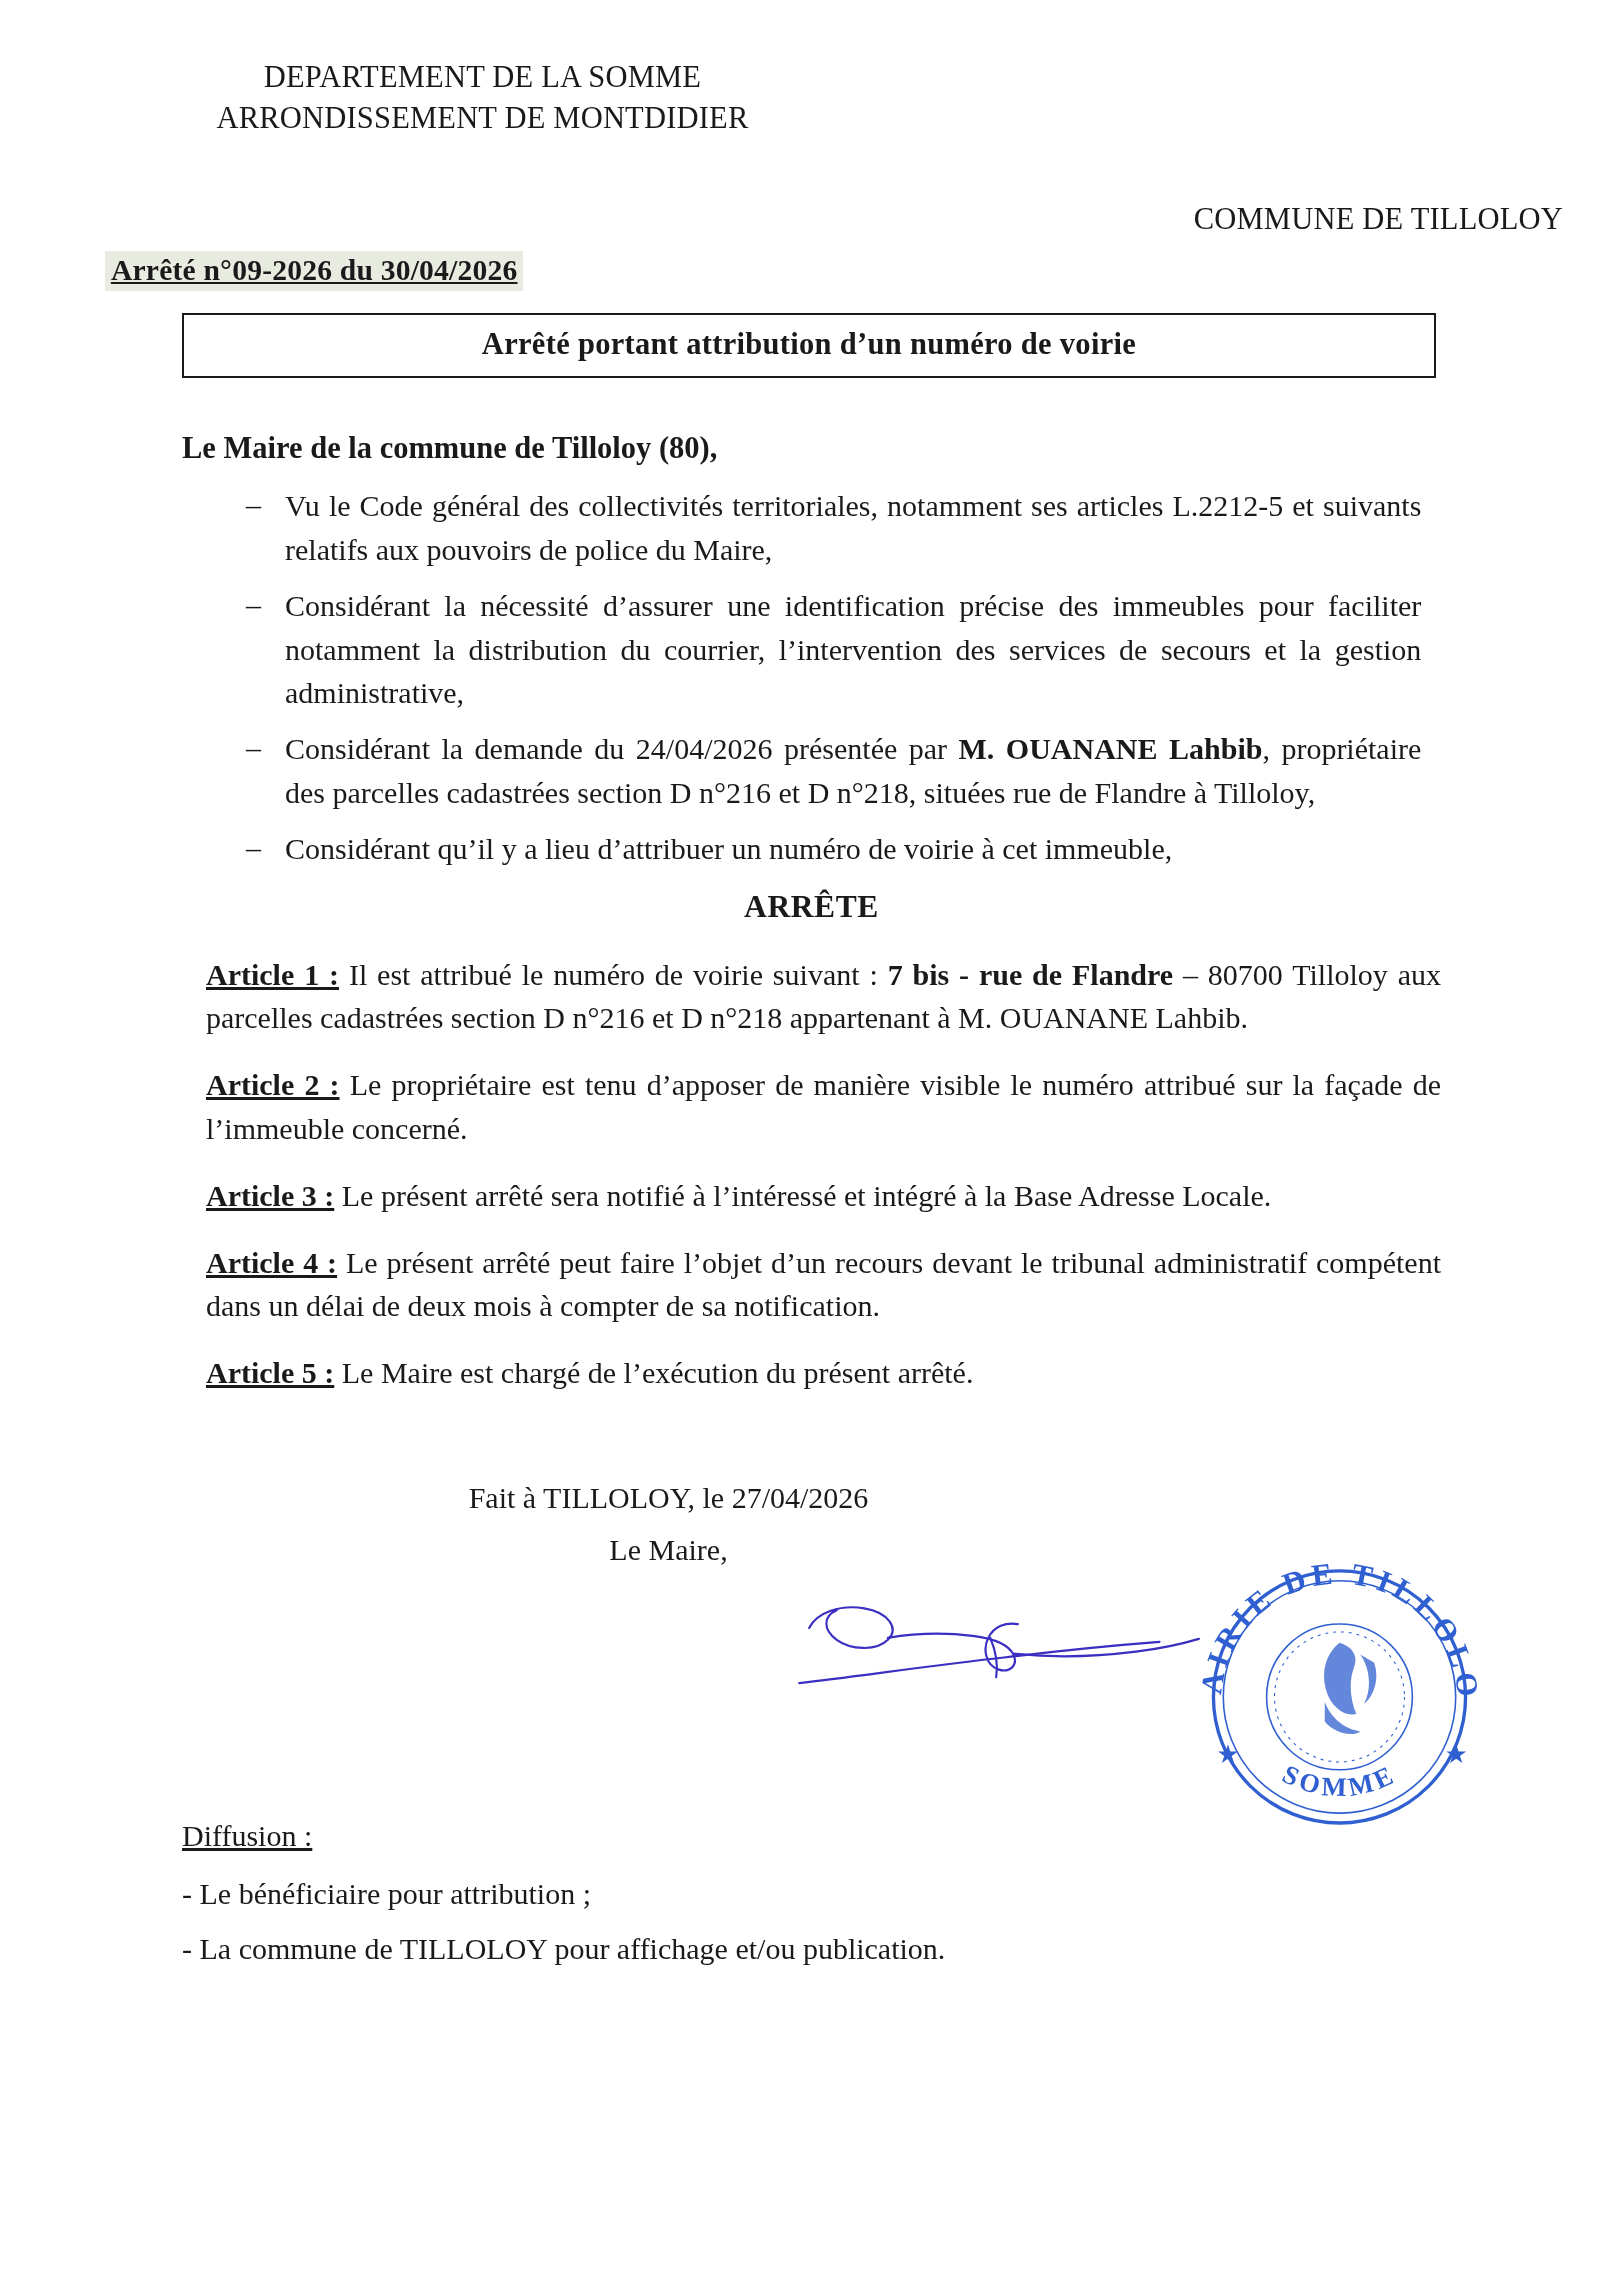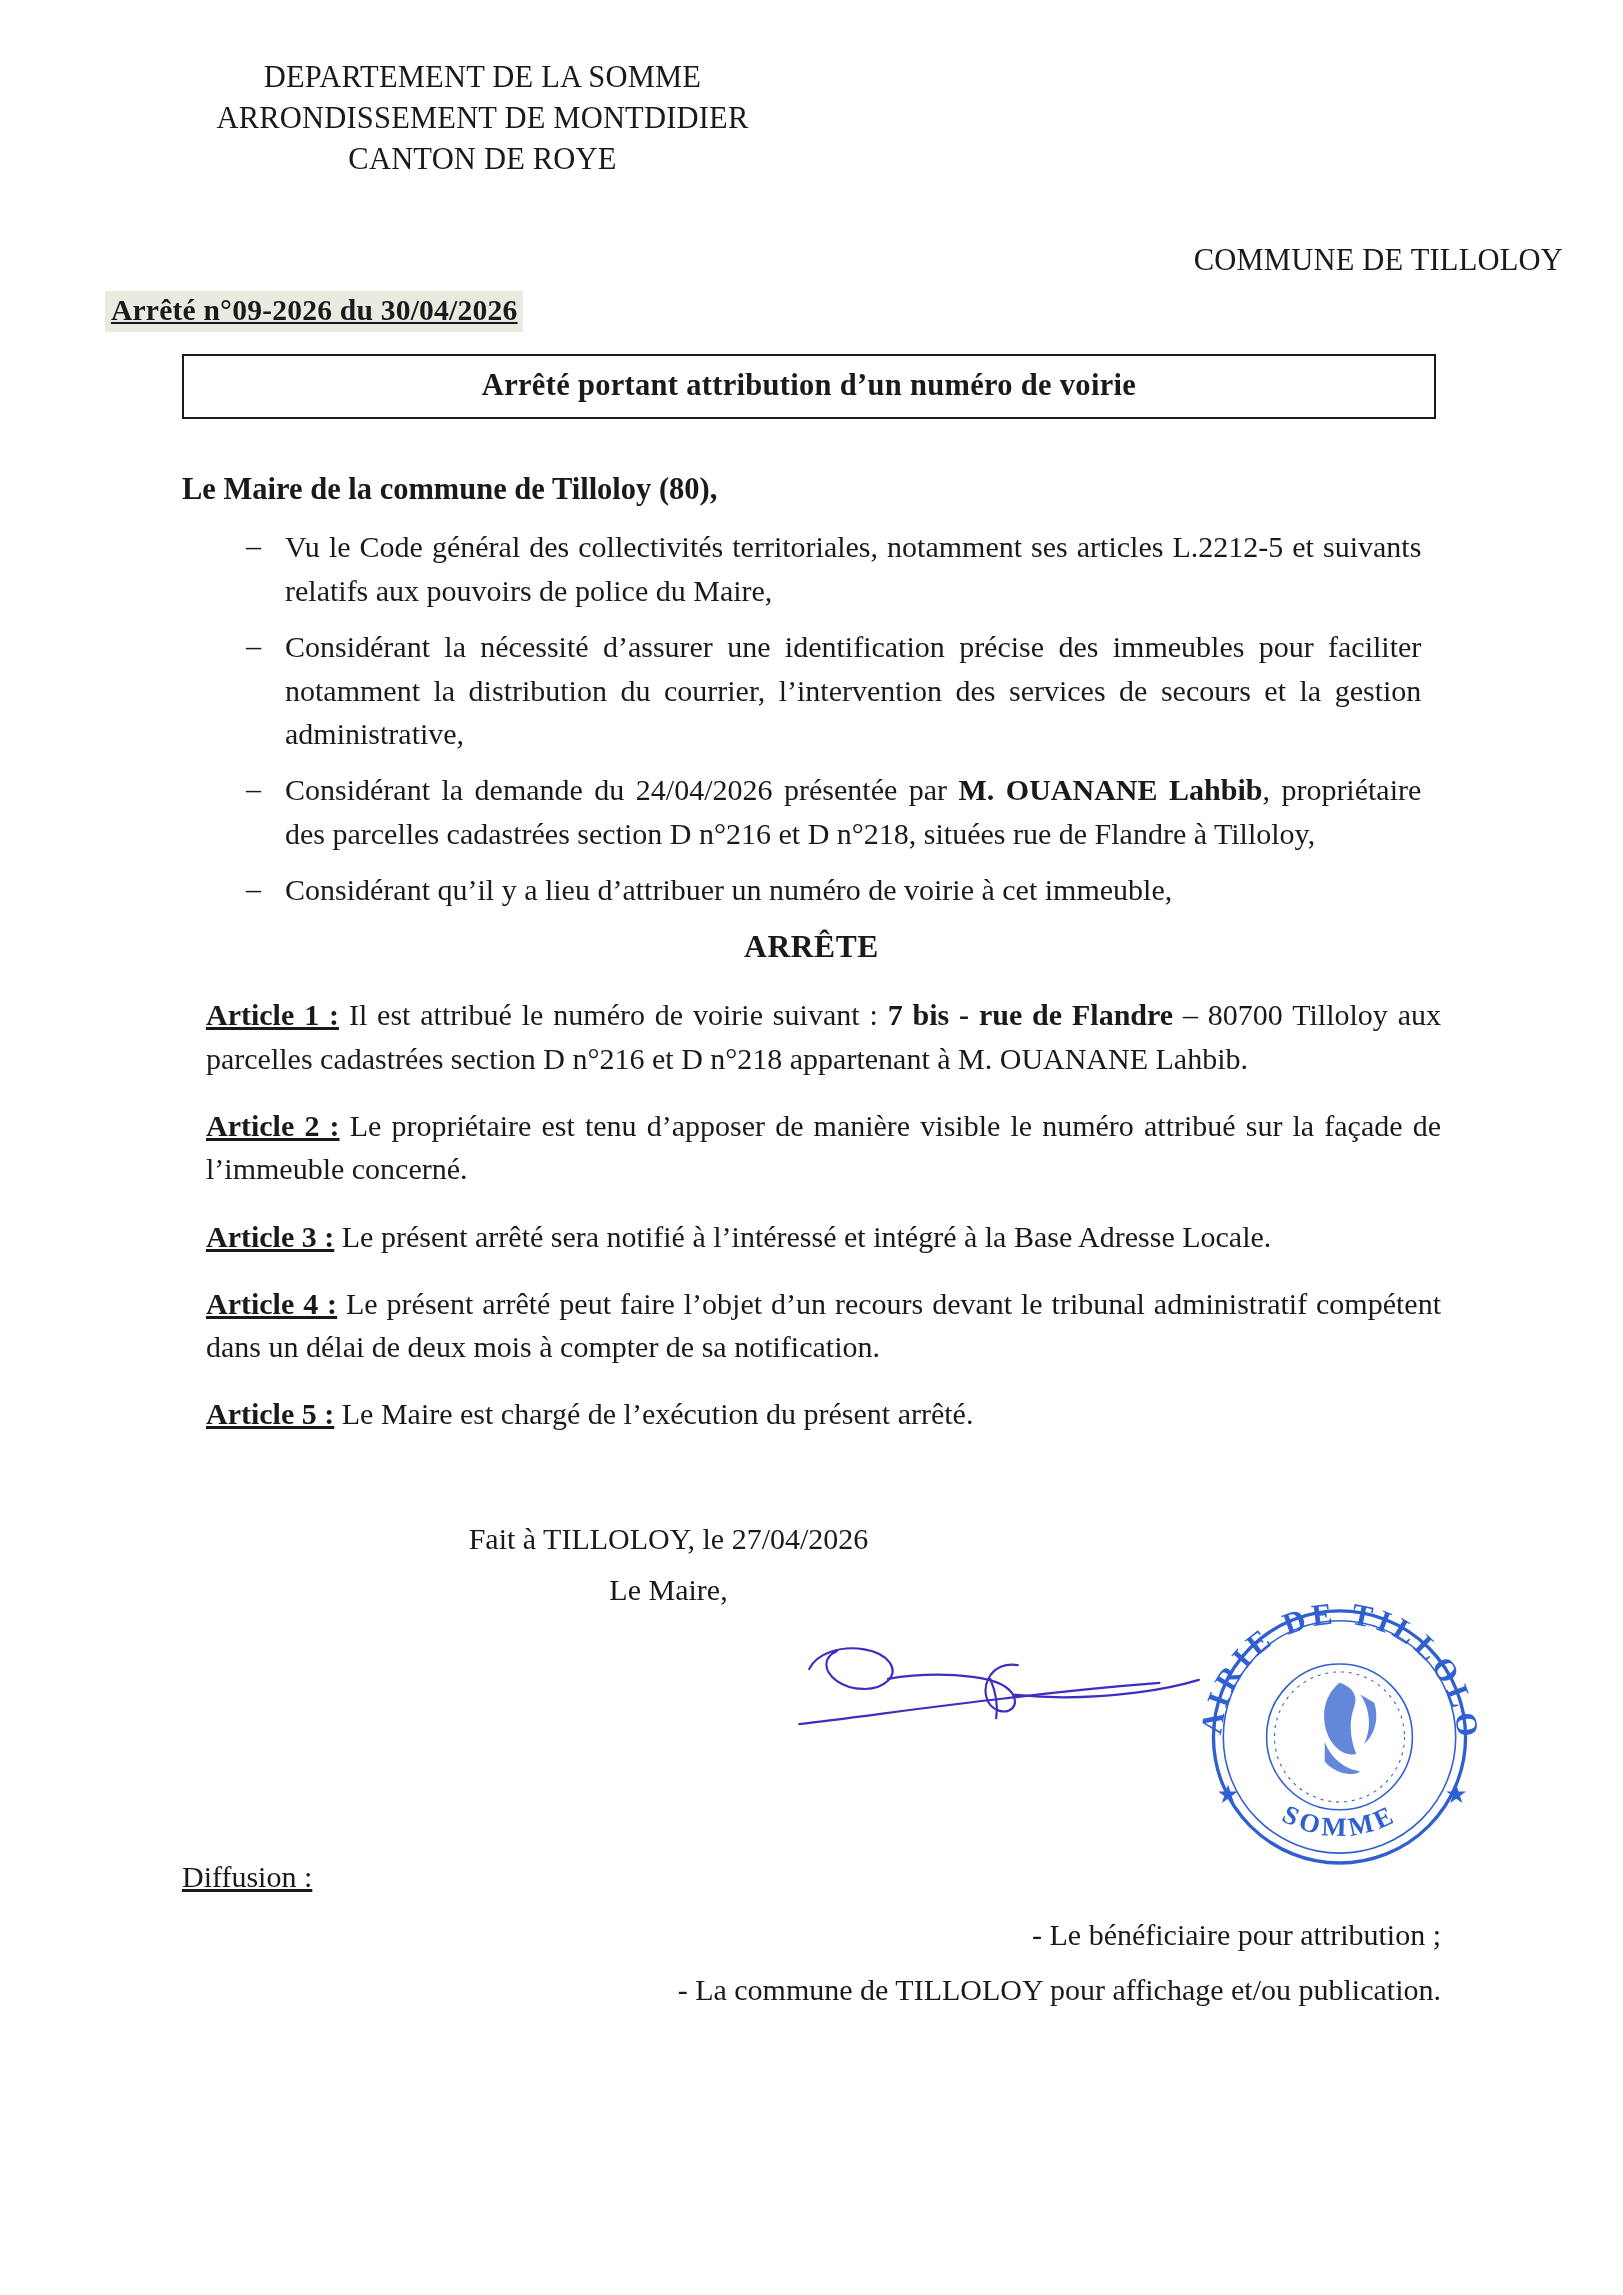--- a/index.html
+++ b/index.html
@@ -144,31 +144,30 @@
   
   .diffusion-wrap {
     margin: 29.6px 182px 0 182px;
     font-size: 30px;
     line-height: 1.62;
   }
   .diffusion-title {
     text-decoration: underline;
     margin-bottom: 9.9px;
   }
-  .diffusion-line { margin-bottom: 5.9px; text-align: right; }
+  .diffusion-line { margin-bottom: 5.9px; }
 </style>
 </head>
 <body>
 
 <div class="page">
 
   <div class="header-block">
     <div>DEPARTEMENT DE LA SOMME</div>
     <div>ARRONDISSEMENT DE MONTDIDIER</div>
-    <div>CANTON DE ROYE</div>
   </div>
 
   <div class="commune-line">COMMUNE DE TILLOLOY</div>
 
   <div class="arrete-num-wrap">
     <span class="arrete-num">Arrêté n°09-2026 du 30/04/2026</span>
   </div>
 
   <div class="title-box">
     <span class="title-text">Arrêté portant attribution d’un numéro de voirie</span>

